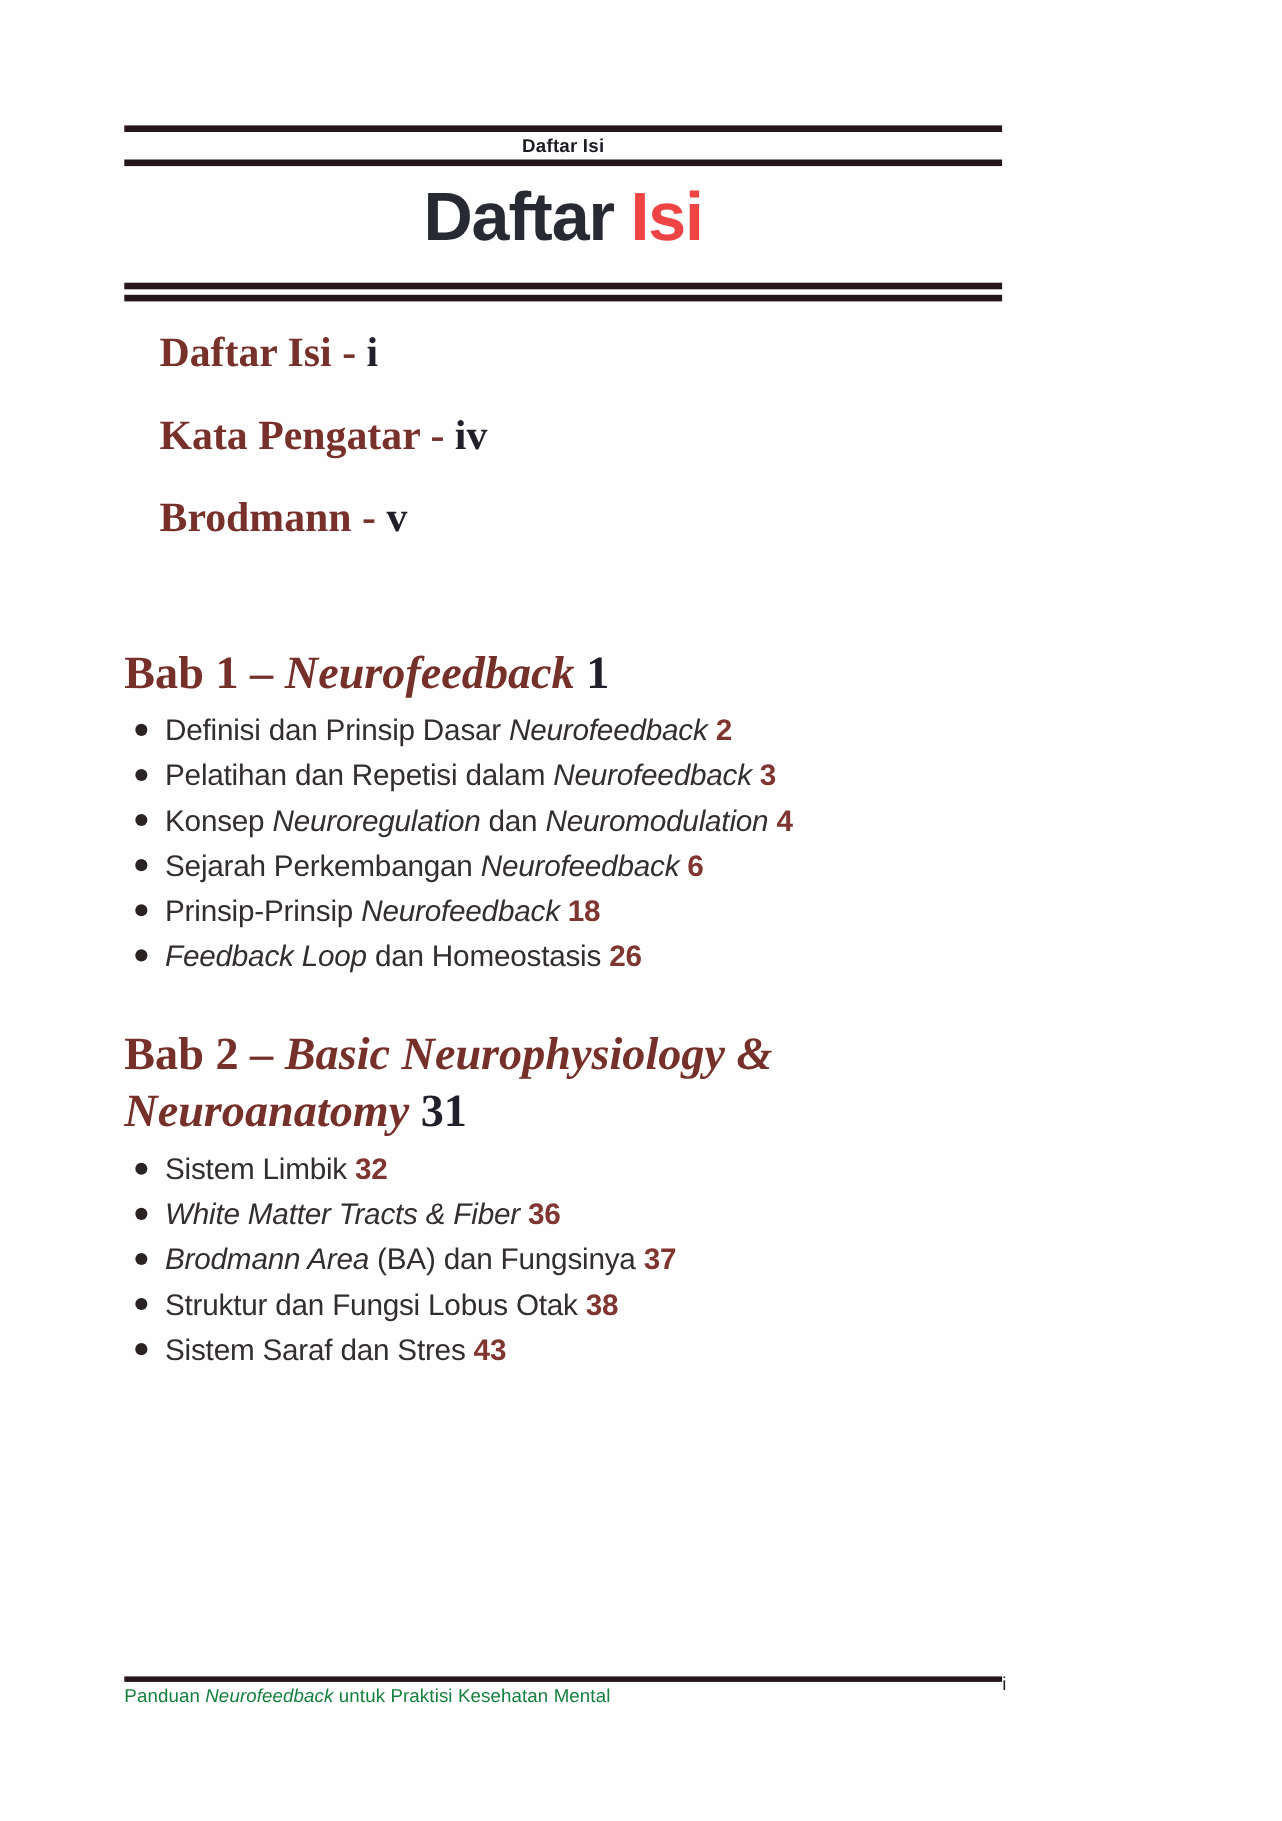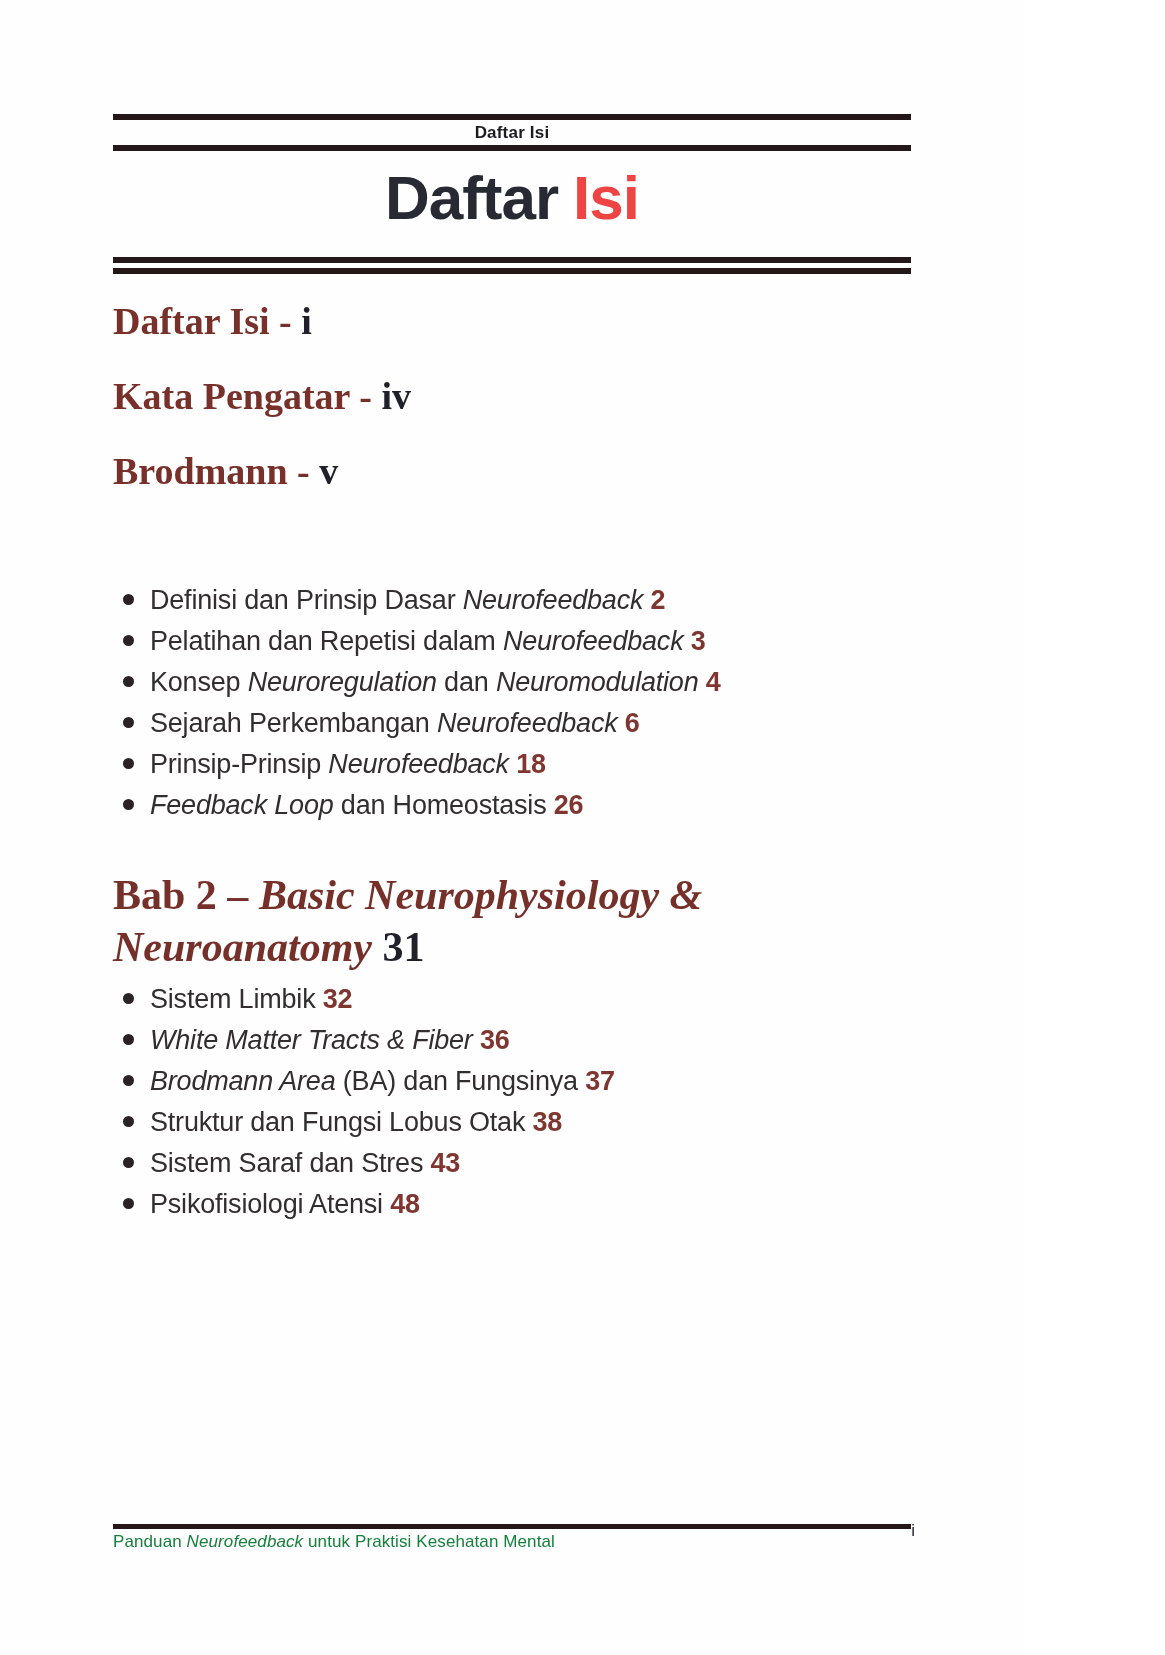--- a/index.html
+++ b/index.html
@@ -37,21 +37,21 @@
     border-bottom:6px solid #251719;
   }
   
   .front-links { margin-top:22px; }
   .front-link {
     font-family:"Liberation Serif", serif;
     font-size:38px; font-weight:bold;
     line-height:50px;
     margin-bottom:25px;
   }
-  .fl-label { color:#77302a; }
+  .fl-label { color:#77302a;margin-left:32px; }
   .fl-page  { color:#1f2029; }
   
   .chapter-list { margin-top:90px; }
   .chapter + .chapter { margin-top:50px; }
   .chapter-title {
     margin:0 0 12px 0;
     max-width:790px;
     font-family:"Liberation Serif", serif;
     font-size:42px; font-weight:bold;
     line-height:52px;
@@ -112,38 +112,38 @@
   <div class="double-rule"></div>
 
   <nav class="front-links">
       <div class="front-link"><span class="fl-label">Daftar Isi - </span><span class="fl-page">i</span></div>
       <div class="front-link"><span class="fl-label">Kata Pengatar - </span><span class="fl-page">iv</span></div>
       <div class="front-link"><span class="fl-label">Brodmann - </span><span class="fl-page">v</span></div>
     </nav>
 
   <main class="chapter-list">
       <section class="chapter">
+        <h2 class="chapter-title"><span class="ch-prefix">Bab 1 – </span><i>Neurofeedback</i> <span class="ch-page">1</span></h2>
         <ul class="toc-list">
           <li class="toc-item"><span class="bullet-dot"></span><span>Definisi dan Prinsip Dasar </span><i>Neurofeedback</i> <span class="item-page">2</span></li>
           <li class="toc-item"><span class="bullet-dot"></span><span>Pelatihan dan Repetisi dalam </span><i>Neurofeedback</i> <span class="item-page">3</span></li>
           <li class="toc-item"><span class="bullet-dot"></span><span>Konsep </span><i>Neuroregulation</i><span> dan </span><i>Neuromodulation</i> <span class="item-page">4</span></li>
           <li class="toc-item"><span class="bullet-dot"></span><span>Sejarah Perkembangan </span><i>Neurofeedback</i> <span class="item-page">6</span></li>
           <li class="toc-item"><span class="bullet-dot"></span><span>Prinsip-Prinsip </span><i>Neurofeedback</i> <span class="item-page">18</span></li>
           <li class="toc-item"><span class="bullet-dot"></span><i>Feedback Loop</i><span> dan Homeostasis</span> <span class="item-page">26</span></li>
         </ul>
       </section>
       <section class="chapter">
         <h2 class="chapter-title"><span class="ch-prefix">Bab 2 – </span><i>Basic Neurophysiology &amp; Neuroanatomy</i> <span class="ch-page">31</span></h2>
         <ul class="toc-list">
           <li class="toc-item"><span class="bullet-dot"></span><span>Sistem Limbik</span> <span class="item-page">32</span></li>
           <li class="toc-item"><span class="bullet-dot"></span><i>White Matter Tracts &amp; Fiber</i> <span class="item-page">36</span></li>
           <li class="toc-item"><span class="bullet-dot"></span><i>Brodmann Area</i><span> (BA) dan Fungsinya</span> <span class="item-page">37</span></li>
           <li class="toc-item"><span class="bullet-dot"></span><span>Struktur dan Fungsi Lobus Otak</span> <span class="item-page">38</span></li>
           <li class="toc-item"><span class="bullet-dot"></span><span>Sistem Saraf dan Stres</span> <span class="item-page">43</span></li>
-          <li class="toc-item"><span class="bullet-dot"></span><span>Psikofisiologi Atensi</span> <span class="item-page">48</span></li>
         </ul>
       </section>
     </main>
 
   <footer class="page-footer">
     <div class="footer-rule"></div>
     <div class="footer-text"><span>Panduan </span><i>Neurofeedback</i><span> untuk Praktisi Kesehatan Mental</span></div>
     <span class="footer-page">i</span>
   </footer>
 

